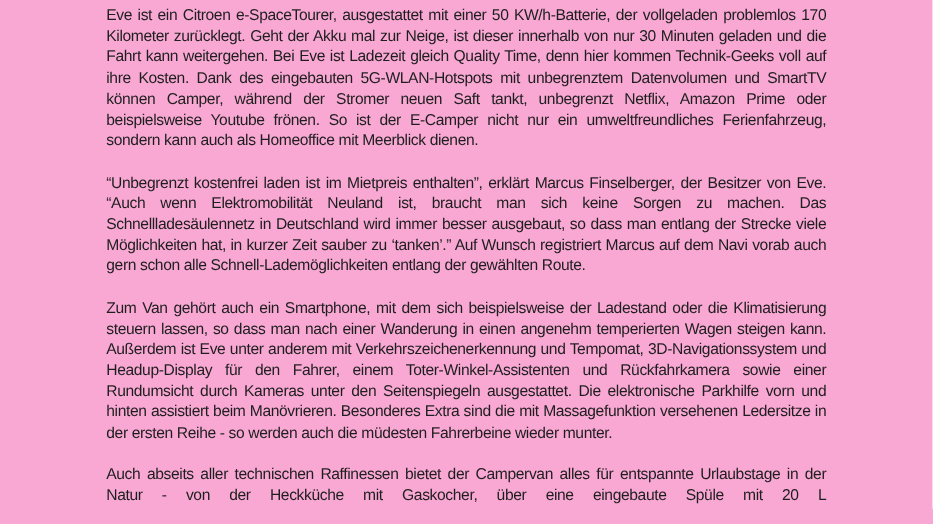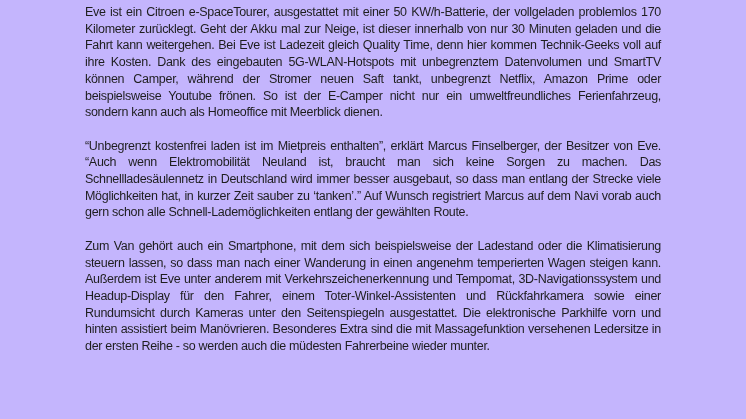--- a/index.html
+++ b/index.html
@@ -4,21 +4,21 @@
 <style>
   html, body {
     margin: 0;
     padding: 0;
     background: #ffffff;
   }
   .page {
     position: relative;
     width: 746px;
     height: 419px;
-    background: #c4b5fd;
+    background: #f9a8d4;
     overflow: hidden;
   }
   .text-block {
     position: absolute;
     left: 85px;
     top: 4px;
     width: 576px;
     font-family: "Liberation Sans", "DejaVu Sans", sans-serif;
     font-size: 12.5px;
     letter-spacing: -0.3px;
@@ -37,14 +37,15 @@
   }
 </style>
 </head>
 <body>
 
 <div class="page">
   <div class="text-block">
     <p>Eve ist ein Citroen e-SpaceTourer, ausgestattet mit einer 50 KW/h-Batterie, der vollgeladen problemlos 170 Kilometer zurücklegt. Geht der Akku mal zur Neige, ist dieser innerhalb von nur 30 Minuten geladen und die Fahrt kann weitergehen. Bei Eve ist Ladezeit gleich Quality Time, denn hier kommen Technik-Geeks voll auf ihre Kosten. Dank des eingebauten 5G-WLAN-Hotspots mit unbegrenztem Datenvolumen und SmartTV können Camper, während der Stromer neuen Saft tankt, unbegrenzt Netflix, Amazon Prime oder beispielsweise Youtube frönen. So ist der E-Camper nicht nur ein umweltfreundliches Ferienfahrzeug, sondern kann auch als Homeoffice mit Meerblick dienen.</p>
     <p>“Unbegrenzt kostenfrei laden ist im Mietpreis enthalten”, erklärt Marcus Finselberger, der Besitzer von Eve. “Auch wenn Elektromobilität Neuland ist, braucht man sich keine Sorgen zu machen. Das Schnellladesäulennetz in Deutschland wird immer besser ausgebaut, so dass man entlang der Strecke viele Möglichkeiten hat, in kurzer Zeit sauber zu ‘tanken’.” Auf Wunsch registriert Marcus auf dem Navi vorab auch gern schon alle Schnell-Lademöglichkeiten entlang der gewählten Route.</p>
     <p>Zum Van gehört auch ein Smartphone, mit dem sich beispielsweise der Ladestand oder die Klimatisierung steuern lassen, so dass man nach einer Wanderung in einen angenehm temperierten Wagen steigen kann. Außerdem ist Eve unter anderem mit Verkehrszeichenerkennung und Tempomat, 3D-Navigationssystem und Headup-Display für den Fahrer, einem Toter-Winkel-Assistenten und Rückfahrkamera sowie einer Rundumsicht durch Kameras unter den Seitenspiegeln ausgestattet. Die elektronische Parkhilfe vorn und hinten assistiert beim Manövrieren. Besonderes Extra sind die mit Massagefunktion versehenen Ledersitze in der ersten Reihe - so werden auch die müdesten Fahrerbeine wieder munter.</p>
+    <p class="cut-off">Auch abseits aller technischen Raffinessen bietet der Campervan alles für entspannte Urlaubstage in der Natur - von der Heckküche mit Gaskocher, über eine eingebaute Spüle mit 20 L</p>
   </div>
 </div>
 
 </body></html>

